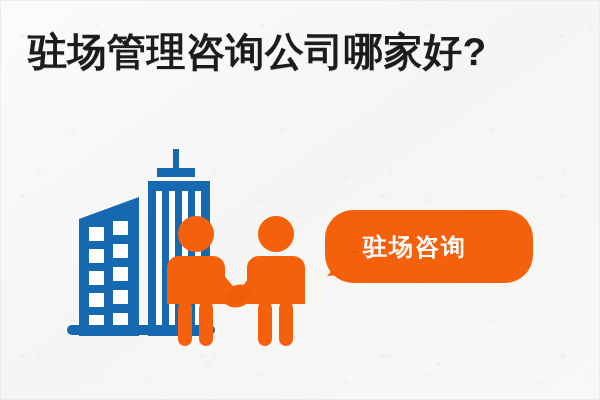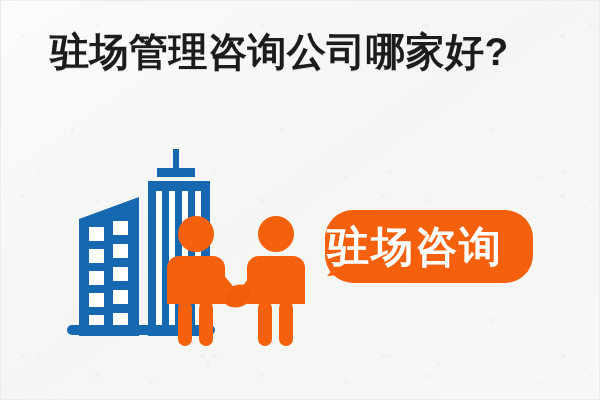--- a/index.html
+++ b/index.html
@@ -50,21 +50,20 @@
   .headline-line {
     display: block;
     font-family: "Liberation Sans", "DejaVu Sans", sans-serif;
     font-weight: 700;
     font-size: 39px;
     line-height: 53px;
     letter-spacing: 0.5px;
     color: #1c1c1c;
     white-space: nowrap;
     text-shadow: 0 1px 0 rgba(0,0,0,0.10);
-    margin-left: 22px;
   }
 
   .artwork {
     position: absolute;
     left: 60px;
     top: 140px;
     width: 260px;
     height: 205px;
     z-index: 2;
   }
@@ -89,21 +88,21 @@
     position: absolute;
     left: 0;
     top: 0;
     width: 174px;
     height: 73px;
     display: flex;
     align-items: center;
     justify-content: center;
     font-family: "Liberation Sans", "DejaVu Sans", sans-serif;
     font-weight: 700;
-    font-size: 42px;
+    font-size: 24px;
     letter-spacing: 2px;
     color: #ffffff;
     white-space: nowrap;
     padding-left: 6px;
     box-sizing: border-box;
   }
 </style>
 </head>
 <body>
 

